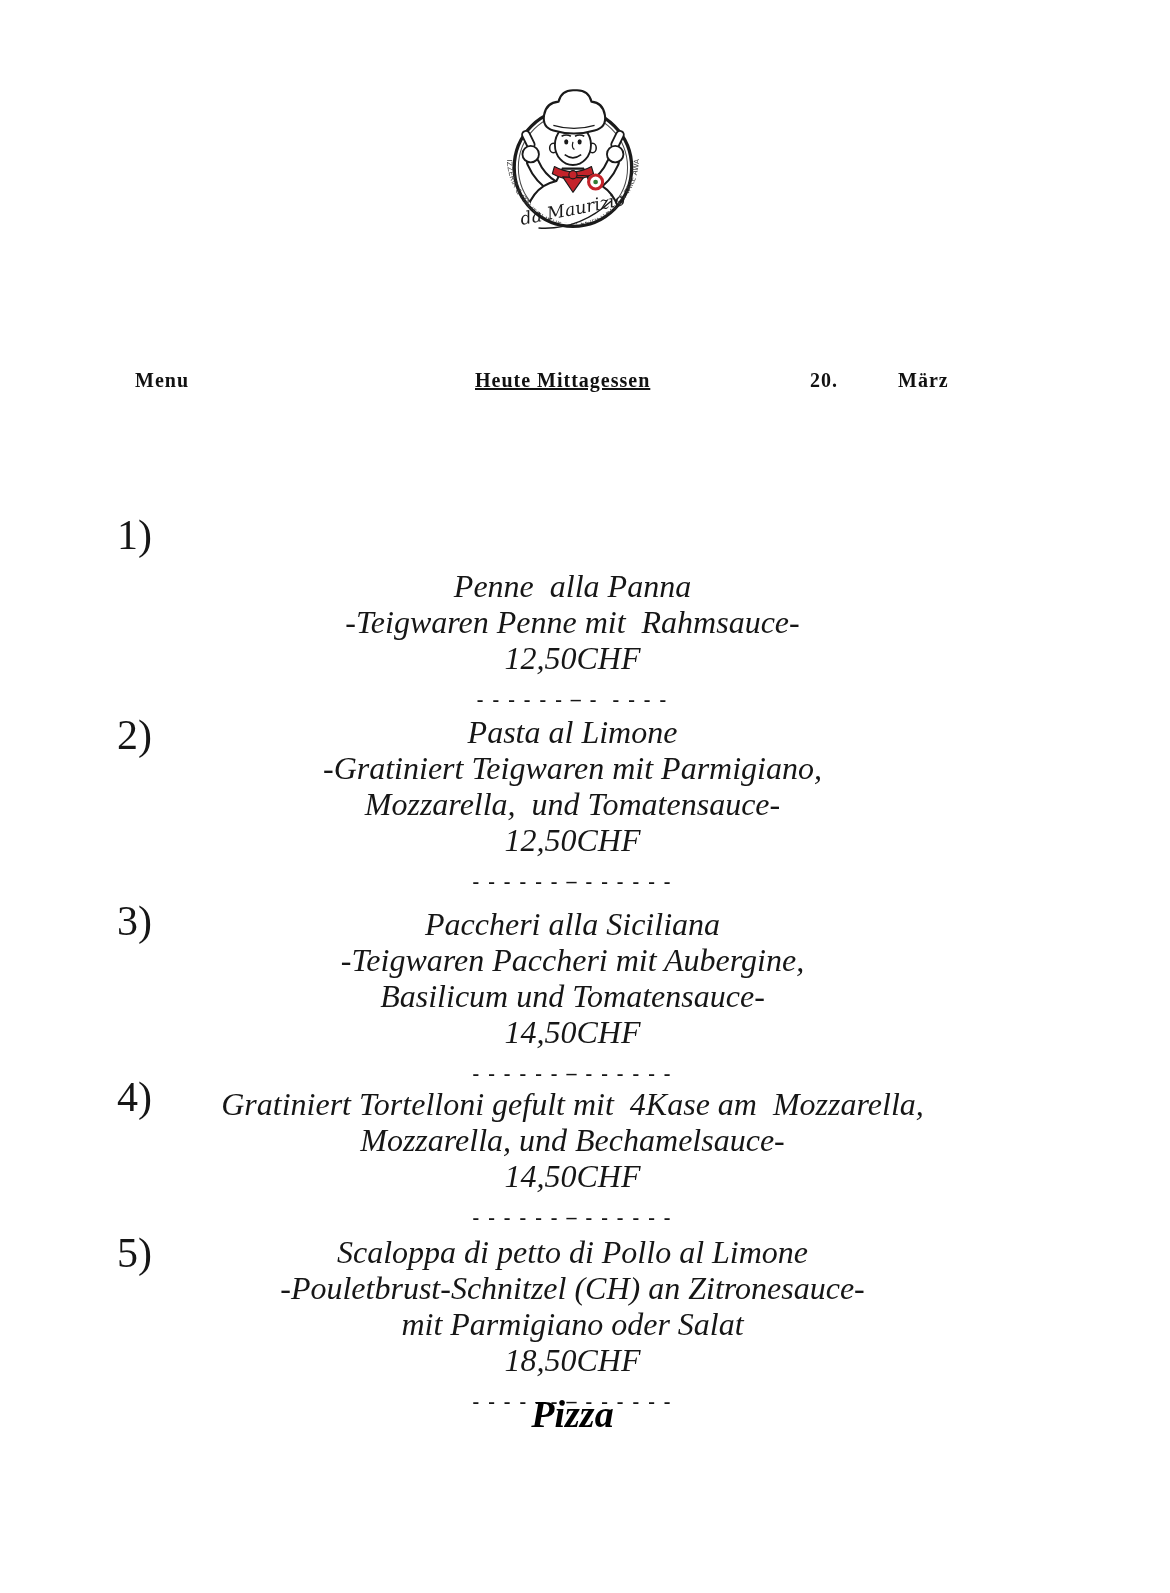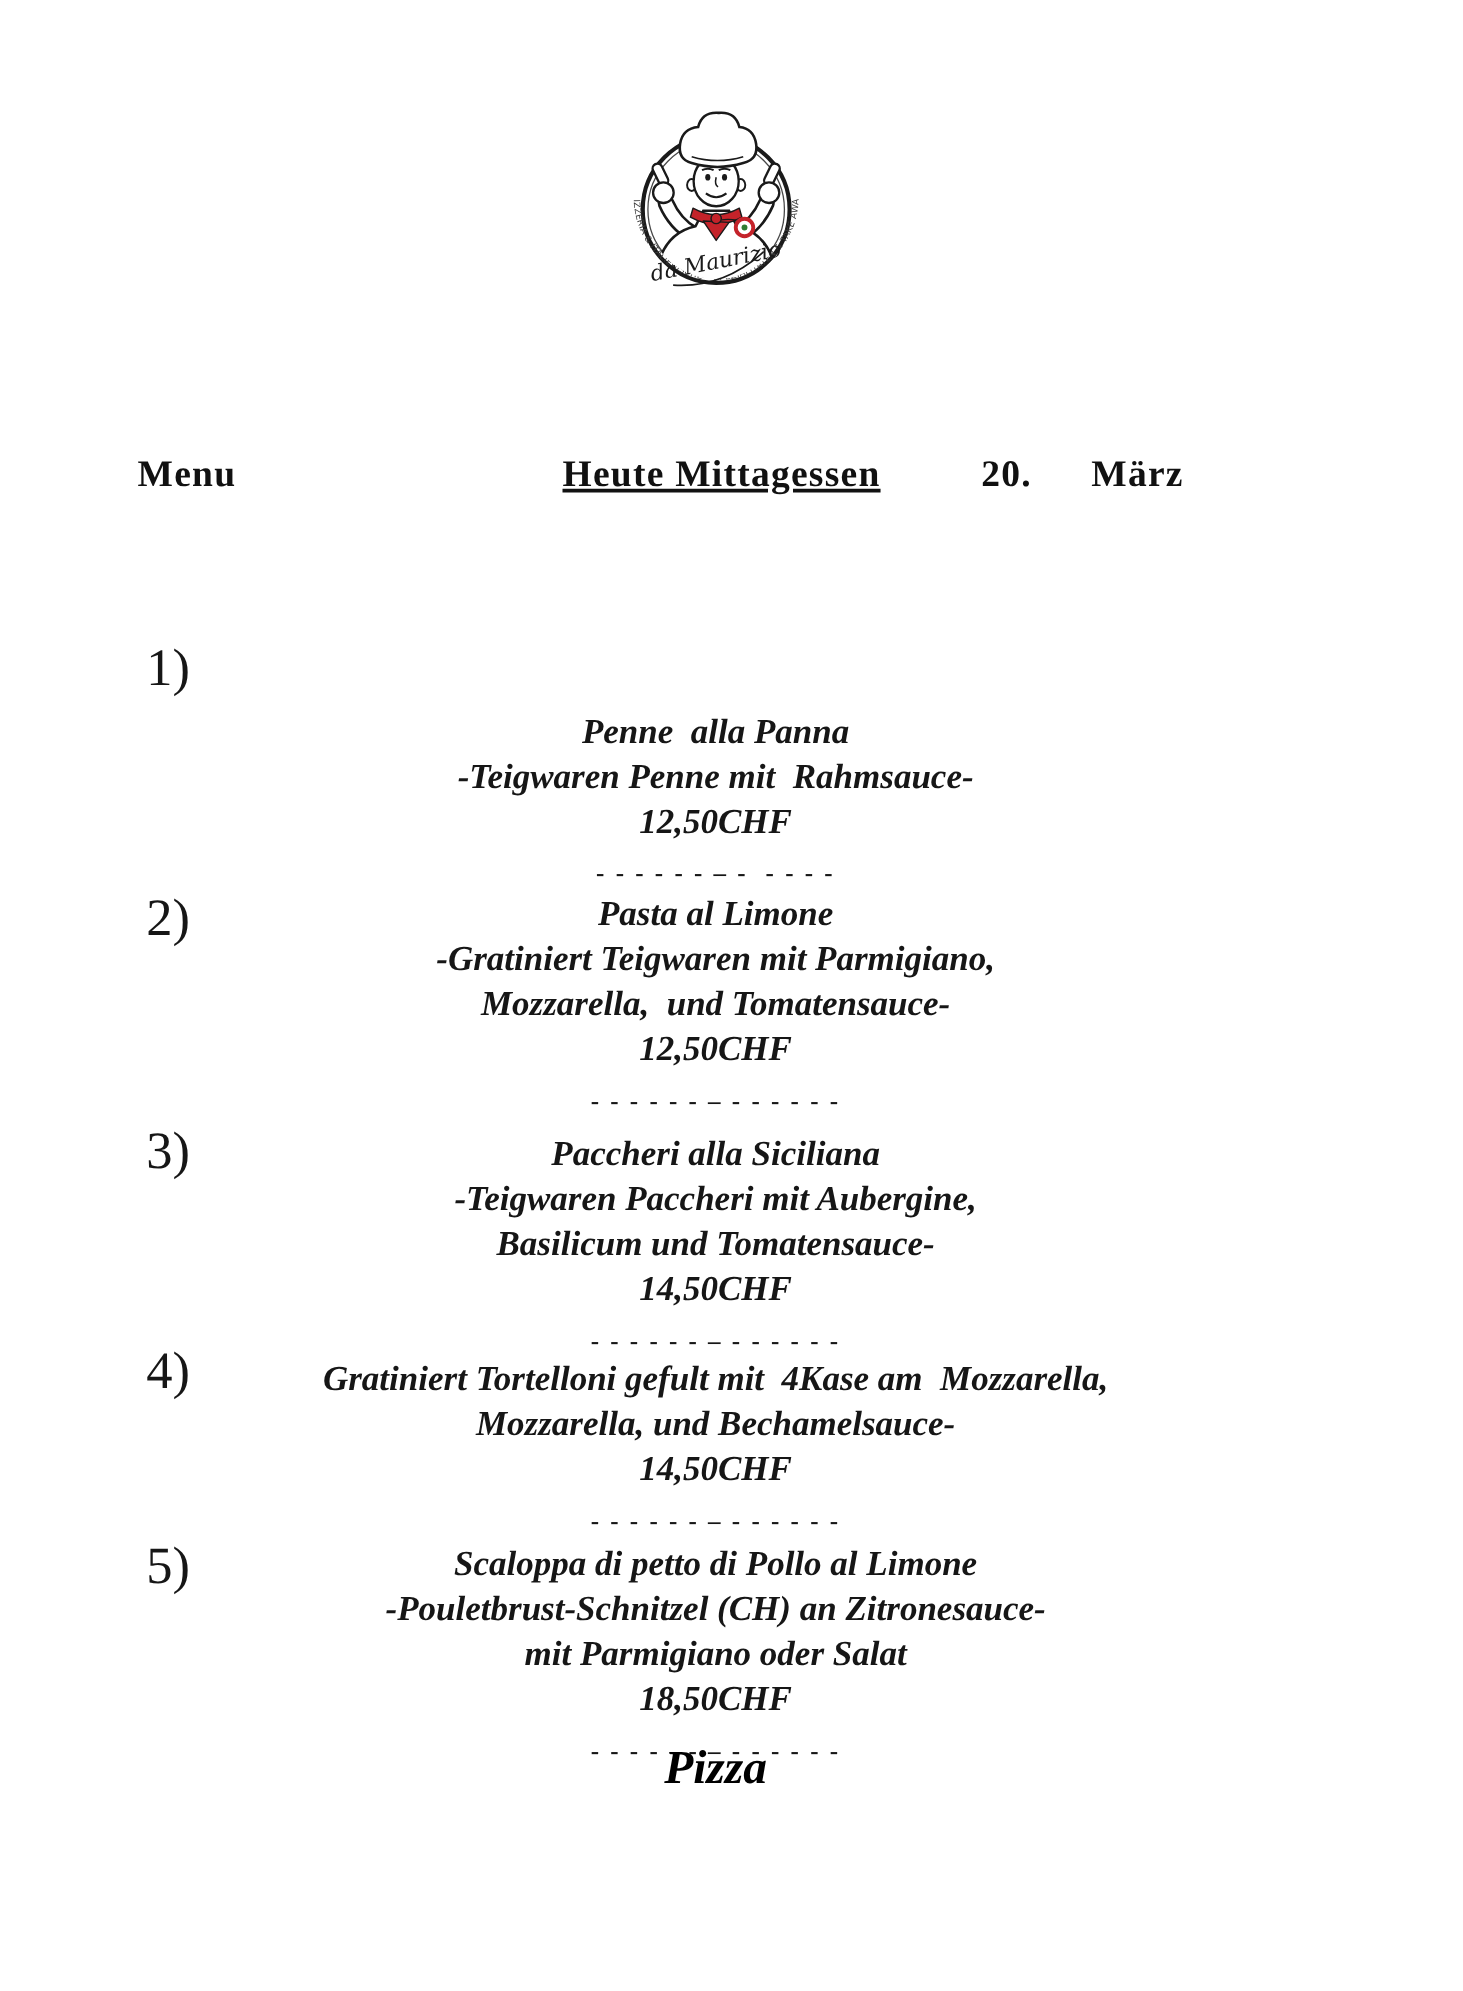--- a/index.html
+++ b/index.html
@@ -3,34 +3,34 @@
 <meta charset="utf-8">
 <style>
   html,body{margin:0;padding:0;}
   body{
     width:1170px;height:1593px;background:#ffffff;position:relative;
     font-family:"Liberation Serif", serif;color:#1b1b1b;overflow:hidden;
   }
   .logo{position:absolute;left:490px;top:80px;}
   .menu-header{position:absolute;top:360px;left:0;width:1170px;height:44px;}
   .menu-header span{
-    position:absolute;font-size:30px;font-weight:700;letter-spacing:1px;
-    white-space:pre-wrap;line-height:40px;color:#111;
+    position:absolute;font-size:20px;font-weight:700;letter-spacing:1px;
+    white-space:pre-wrap;line-height:40px;color:#111;margin-left:25px;
   }
   .hdr-menu{left:110px;}
   .hdr-center{left:450px;text-decoration:underline;}
   .hdr-day{left:785px;text-align:center;}
   .hdr-month{left:873px;letter-spacing:2px;}
   .menu-item{position:absolute;left:115px;width:915px;text-align:center;}
   .item-number{
     position:absolute;left:2px;font-size:42px;line-height:42px;font-weight:400;
     color:#161616;font-style:normal;
   }
   .line{
-    font-size:28px;font-weight:700;font-style:italic;line-height:36px;
+    font-size:32px;font-weight:400;font-style:italic;line-height:36px;
     white-space:pre-wrap;color:#161616;
   }
   .dashed-separator{
     font-size:20px;font-weight:700;letter-spacing:2px;line-height:26px;
     margin-top:10px;white-space:pre-wrap;color:#161616;
   }
   #item1 .item-number{top:-54px;}
   #item2 .item-number{top:0px;}
   #item3 .item-number{top:-6px;}
   #item4 .item-number{top:-10px;}

